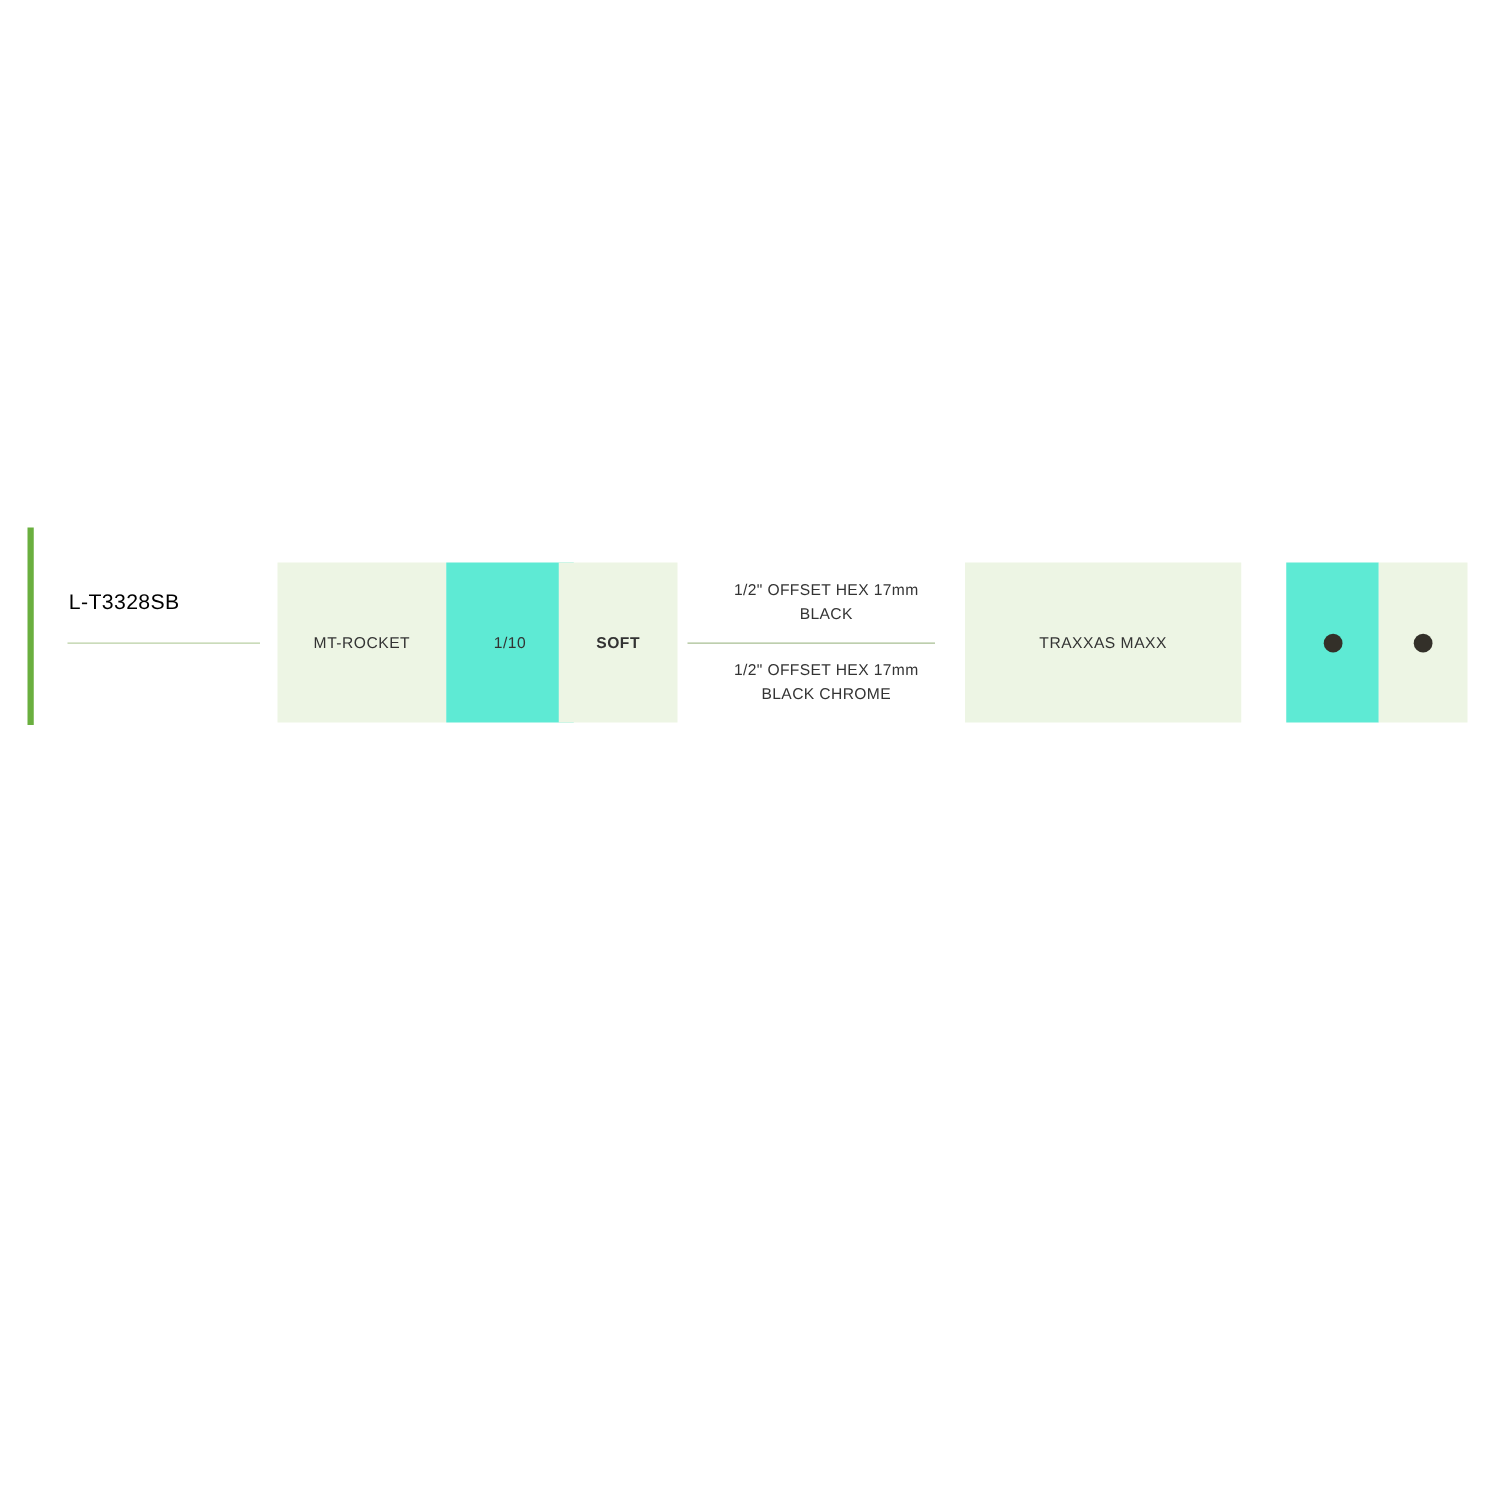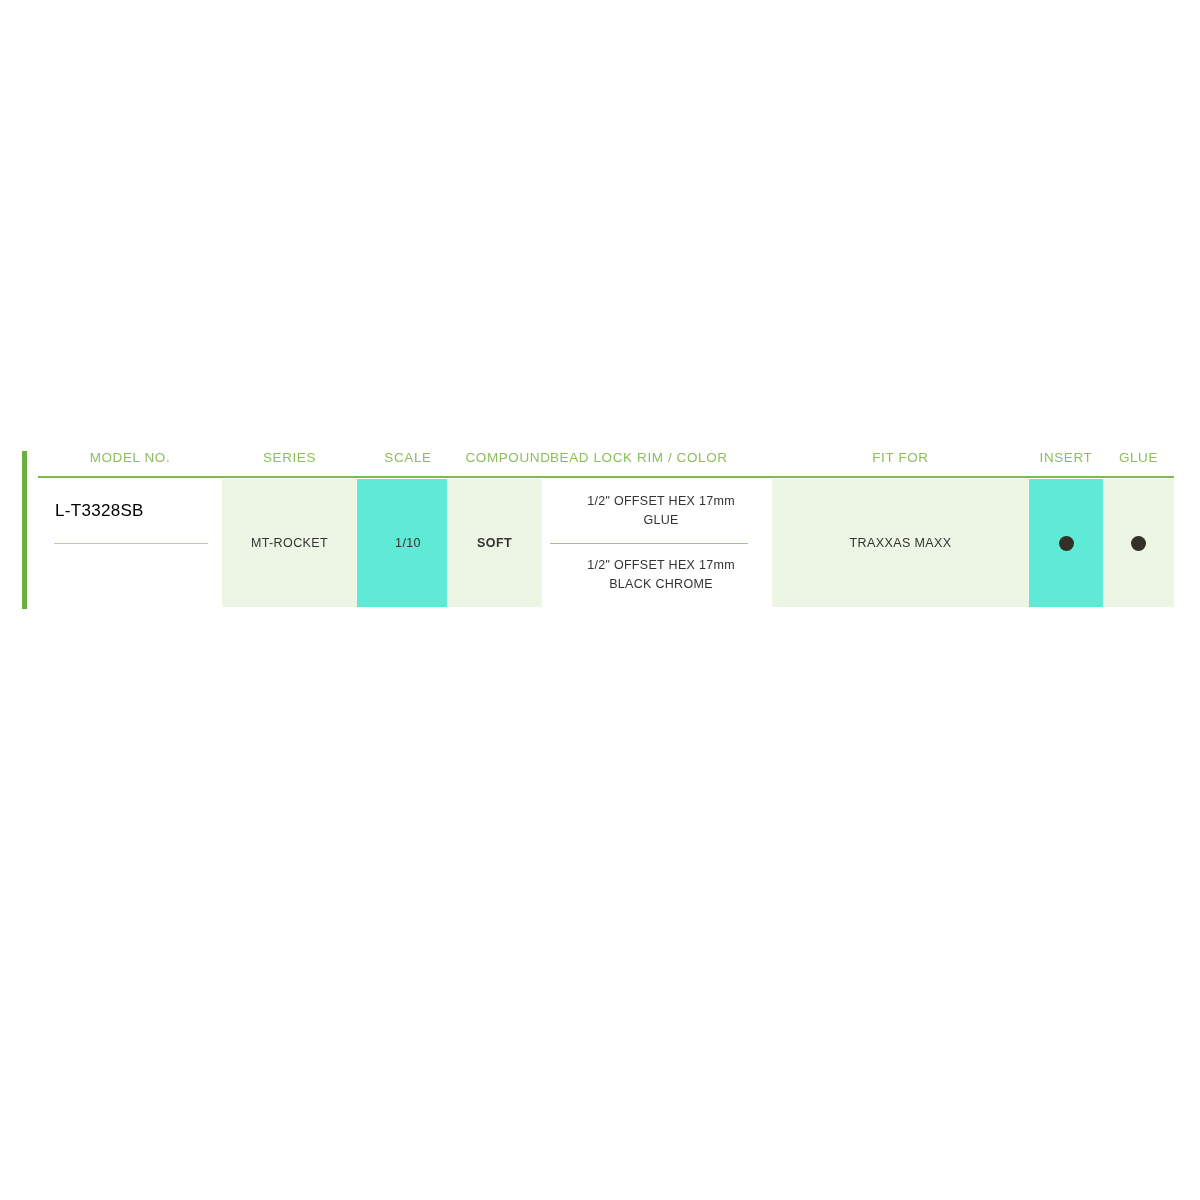--- a/index.html
+++ b/index.html
@@ -154,39 +154,20 @@
     border-radius: 50%;
     background: #333029;
     display: block;
   }
 </style>
 </head>
 <body>
 
 <div class="spec-table">
 
-  <div class="spec-head">
-    <div class="hcell center" style="left:16px; width:184px;">MODEL NO.</div>
-
-    <div class="hcell center" style="left:200px; width:135px;">SERIES</div>
-
-    <div class="hcell center" style="left:335px; width:102px;">SCALE</div>
-
-    <div class="hcell center" style="left:415px; width:142px;">COMPOUND</div>
-
-    <div class="hcell" style="left:528px;">BEAD LOCK RIM / COLOR</div>
-
-    <div class="hcell center" style="left:750px; width:257px;">FIT FOR</div>
-
-    <div class="hcell center" style="left:1007px; width:74px;">INSERT</div>
-
-    <div class="hcell center" style="left:1081px; width:71px;">GLUE</div>
-
-    <div class="head-rule"></div>
-  </div>
 
   <div class="spec-body">
 
     <div class="accent-bar"></div>
 
     <div class="model-col">
       <div class="model-item first">L-T3328SB</div>
       <div class="model-sep"></div>
     </div>
 
@@ -199,33 +180,33 @@
     </div>
 
     <div class="cell tint" style="left:425px; width:95px;font-weight:bold;">
       <span class="cell-txt">SOFT</span>
     </div>
 
     <div class="bead-col">
       <div class="bead-item first">
         <span>
           <span>1/2" OFFSET HEX 17mm</span><br>
-          <span>GLUE</span>
+          <span>BLACK</span>
         </span>
       </div>
       <div class="bead-sep"></div>
       <div class="bead-item second">
         <span>
           <span>1/2" OFFSET HEX 17mm</span><br>
           <span>BLACK CHROME</span>
         </span>
       </div>
     </div>
 
-    <div class="cell tint" style="left:750px; width:257px;">
+    <div class="cell tint" style="left:750px; width:221px;">
       <span class="cell-txt">TRAXXAS MAXX</span>
     </div>
 
     <div class="cell plain" style="left:1007px; width:74px;">
       <span class="dot"></span>
     </div>
 
     <div class="cell tint" style="left:1081px; width:71px;">
       <span class="dot"></span>
     </div>

